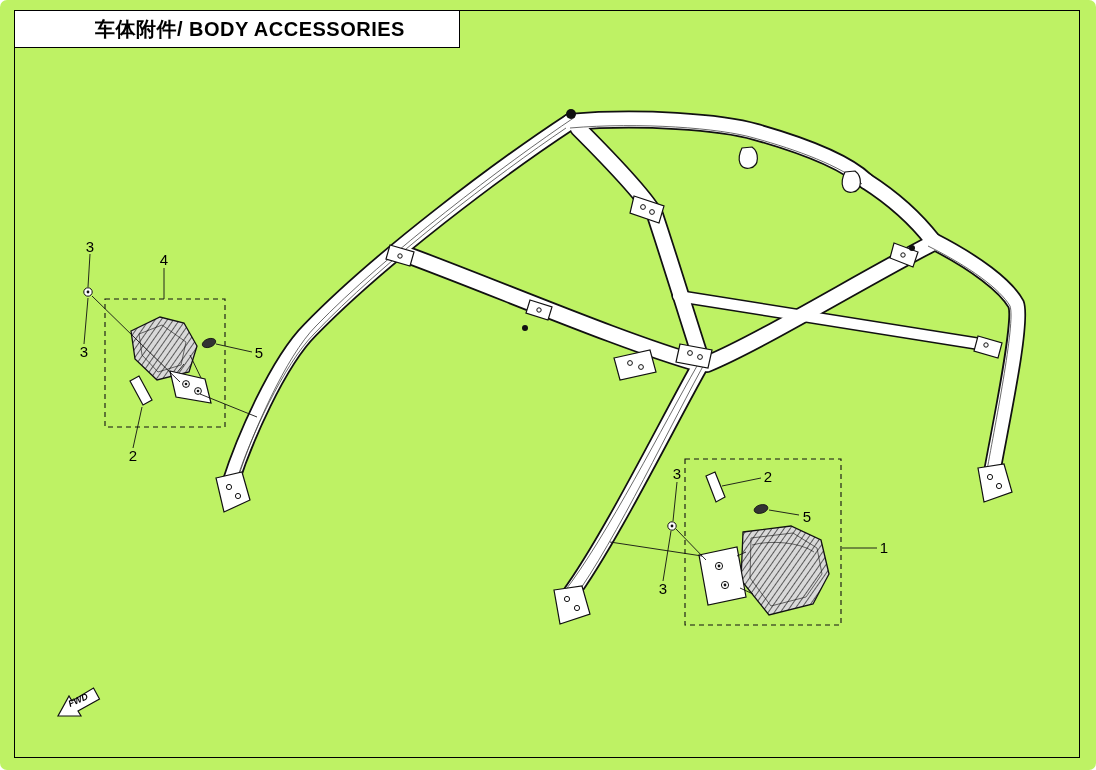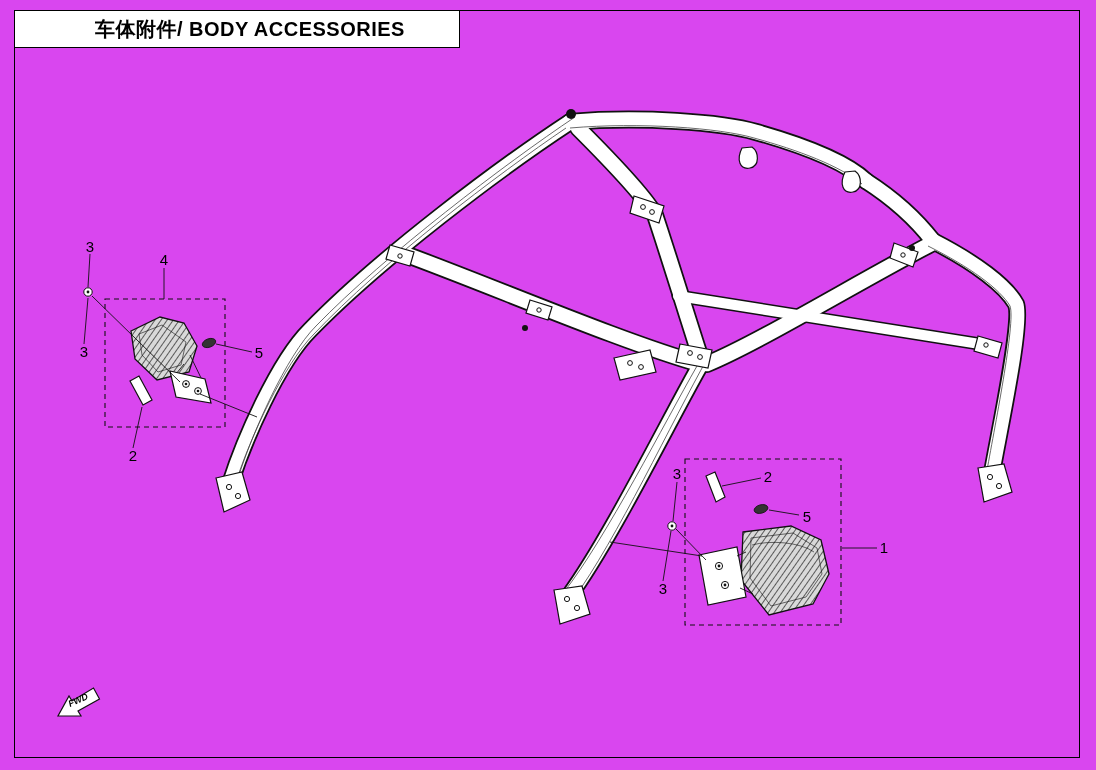--- a/index.html
+++ b/index.html
@@ -1,16 +1,16 @@
 <!DOCTYPE html>
 <html><head>
 <meta charset="utf-8">
 <style>
   html,body{margin:0;padding:0;background:#fff;}
-  .page{position:relative;width:1096px;height:770px;background:#d946ef;font-family:"Liberation Sans",sans-serif;overflow:hidden;}
+  .page{position:relative;width:1096px;height:770px;background:#bef264;font-family:"Liberation Sans",sans-serif;overflow:hidden;border-radius:7px;}
   .frame{position:absolute;left:14px;top:10px;width:1066px;height:748px;border:1.5px solid #000;box-sizing:border-box;}
   .title-box{position:absolute;left:14px;top:10px;width:446px;height:38px;border:1.5px solid #000;box-sizing:border-box;display:flex;align-items:center;padding-left:80px;background:#fff;}
   .title-box span{font-size:20px;font-weight:bold;color:#000;letter-spacing:0.5px;}
   svg{position:absolute;left:0;top:0;}
   .tube-outer{stroke:#111;stroke-width:18;fill:none;stroke-linecap:round;stroke-linejoin:round;}
   .tube-inner{stroke:#fff;stroke-width:14.5;fill:none;stroke-linecap:round;stroke-linejoin:round;}
   .tube6-outer{stroke:#111;stroke-width:13;fill:none;stroke-linecap:round;}
   .tube6-inner{stroke:#fff;stroke-width:10;fill:none;stroke-linecap:round;}
   .shade{stroke:#444;stroke-width:0.8;fill:none;}
   .part{fill:#fff;stroke:#111;stroke-width:1.2;}

